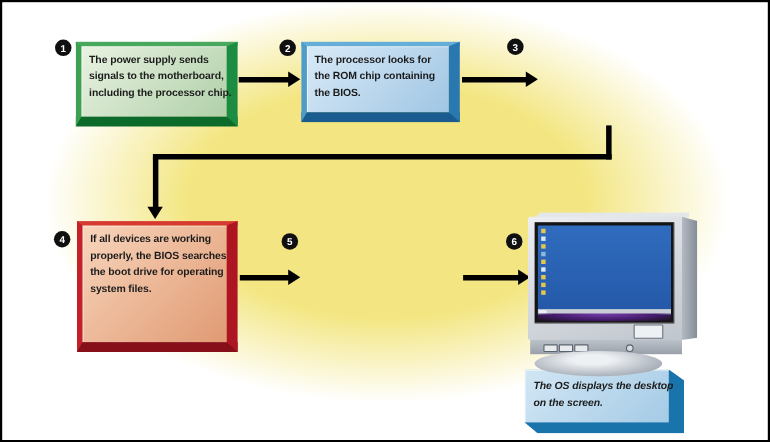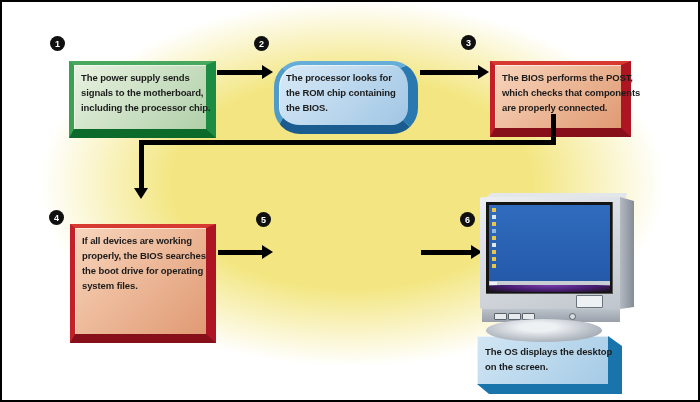--- a/index.html
+++ b/index.html
@@ -12,24 +12,23 @@
   
   #glow {
     position:absolute; left:38px; top:-2px; width:624px; height:366px;
     background:radial-gradient(closest-side, #f3e682 0%, #f3e682 58%, rgba(243,230,130,0) 100%);
   }
   
   .step-box {
     position:absolute; border-style:solid; border-width:4px 10px 9px 5px;
     box-shadow:inset 1px 1px 0 rgba(255,255,255,.55);
     box-sizing:border-box;
-    margin-top:23px;
   }
   .scheme-green { border-color:#48a95e #1b8c41 #0c6a2b #3ba052; background:linear-gradient(135deg,#e9f2e1,#b0d0a9); }
-  .scheme-blue  { border-color:#66aeda #2a78b0 #1a5c90 #4f9cca; background:linear-gradient(135deg,#d9eaf7,#a0c6e4);border-radius:26px; }
+  .scheme-blue  { border-color:#66aeda #2a78b0 #1a5c90 #4f9cca; background:linear-gradient(135deg,#d9eaf7,#a0c6e4); }
   .scheme-red   { border-color:#d63a31 #ad1523 #870f1a #c32029; background:linear-gradient(135deg,#f8d5bc,#e09a73); }
   .step-text {
     white-space:pre; color:#1b1b1b;
     font-weight:bold; font-size:9.5px; line-height:15px;
     padding:5px 2px 0 7px; letter-spacing:-0.1px;
   }
   
   .badge {
     position:absolute; width:15px; height:15px; border-radius:50%;
     background:#101010; color:#fff; font-weight:bold; font-size:9px;
@@ -72,21 +71,21 @@
                  background:#d8dce0; border:1px solid #5a626c; }
   #mon-stand { position:absolute; left:6px; top:127px; width:116px; height:23px; border-radius:50%;
                background:radial-gradient(ellipse at 45% 35%, #eef1f4 20%, #b9bfc7 60%, #8a919b 100%); }
   
   #box6-wrap { position:absolute; left:475px; top:334px; width:145px; height:58px; z-index:2;
                background:#1a74ac;
                clip-path:polygon(0 0, 131px 0, 145px 10px, 145px 58px, 12px 58px, 0 48px); }
   #box6-panel { position:absolute; left:0; top:0; width:131px; height:48px;
                 background:linear-gradient(135deg,#d2e6f4,#a5cbe6);
                 box-shadow:inset 1px 1px 0 rgba(255,255,255,.6); box-sizing:border-box; }
-  #box6-panel .step-text { padding:8px 2px 0 8px; }
+  #box6-panel .step-text { padding:8px 2px 0 8px;font-style:italic; }
 </style>
 </head>
 <body>
 
 <div id="canvas">
   <div id="glow"></div>
 
   <div class="badge" style="left:48px;top:34px">1</div>
   <div class="badge" style="left:252px;top:34px">2</div>
   <div class="badge" style="left:459px;top:33px">3</div>
@@ -96,25 +95,20 @@
 
   <div class="step-box scheme-green" style="left:67px;top:36px;width:147px;height:77px">
     <div class="step-text">The power supply sends
 signals to the motherboard,
 including the processor chip.</div>
   </div>
   <div class="step-box scheme-blue" style="left:272px;top:36px;width:144px;height:73px">
     <div class="step-text">The processor looks for
 the ROM chip containing
 the BIOS.</div>
-  </div>
-  <div class="step-box scheme-red" style="left:488px;top:36px;width:141px;height:76px">
-    <div class="step-text">The BIOS performs the POST,
-which checks that components
-are properly connected.</div>
   </div>
   <div class="step-box scheme-red" style="left:68px;top:199px;width:146px;height:119px">
     <div class="step-text">If all devices are working
 properly, the BIOS searches
 the boot drive for operating
 system files.</div>
   </div>
 
   <div class="harrow" style="left:215px;top:63px;width:56px">
     <div class="shaft"></div>

